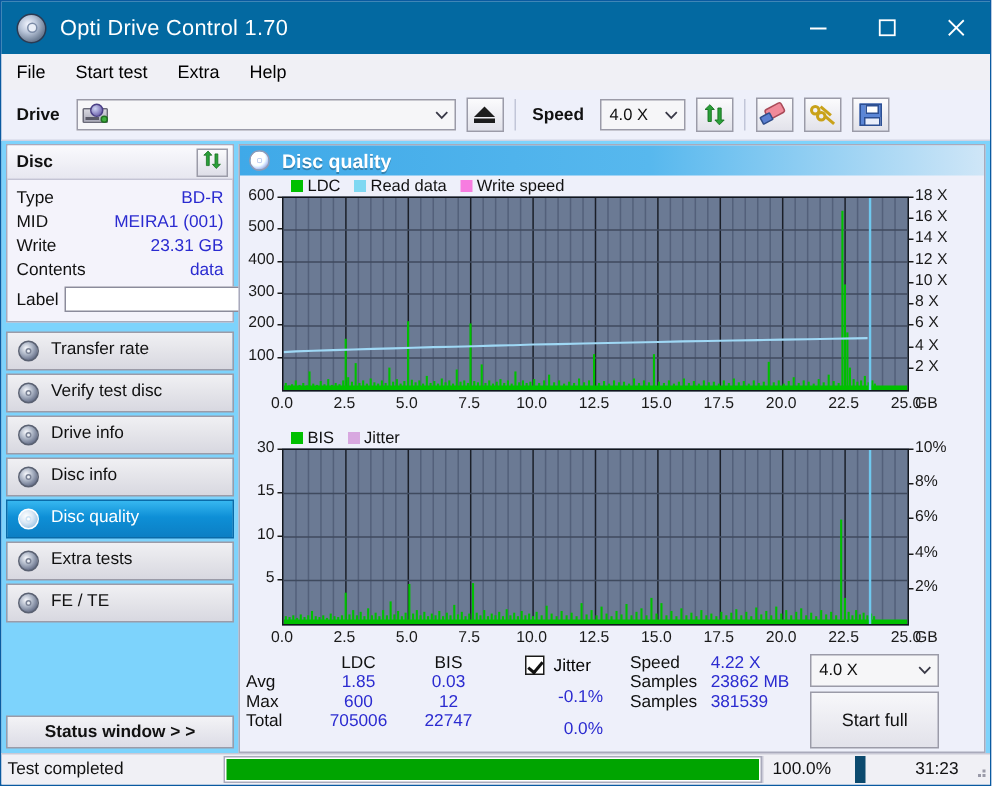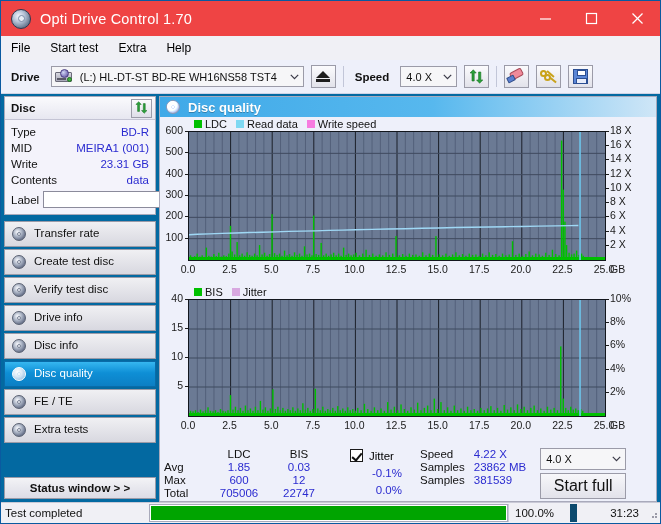--- a/index.html
+++ b/index.html
@@ -11,21 +11,21 @@
     -webkit-font-smoothing:antialiased;
   }
   .window{
     position:relative;width:661px;height:524px;
     border:1px solid #0a5aa0;box-sizing:border-box;
     background:#eef0fa;
     display:flex;flex-direction:column;
   }
   
   .titlebar{
-    height:35px;background:#ef4444;flex:0 0 35px;
+    height:35px;background:#0369a1;flex:0 0 35px;
     display:flex;align-items:center;color:#fff;text-align:right;
   }
   .title-icon{width:22px;height:22px;margin-left:9px;margin-right:8px;position:relative;}
   .title-icon .disc{
     position:absolute;left:1px;top:1px;width:20px;height:20px;border-radius:50%;
     background:radial-gradient(circle at 38% 35%, #f3f6ff 0%, #b8c4d8 35%, #6f7f96 70%, #41506a 100%);
     border:1px solid #2b3a52;box-sizing:border-box;
   }
   .title-icon .hub{
     position:absolute;left:7.5px;top:7.5px;width:7px;height:7px;border-radius:50%;
@@ -84,21 +84,21 @@
   .keys .k1,.keys .k2{position:absolute;width:7px;height:7px;border-radius:50%;border:2px solid #c9a21a;box-sizing:border-box;background:transparent;}
   .keys .k1{left:1px;top:1px;}
   .keys .k2{left:5px;top:5px;}
   .keys .s1,.keys .s2{position:absolute;height:2px;background:#c9a21a;}
   .keys .s1{left:7px;top:4px;width:9px;transform:rotate(40deg);}
   .keys .s2{left:10px;top:10px;width:8px;transform:rotate(40deg);}
   .save{position:relative;width:15px;height:15px;background:#5b86d6;border:1px solid #2c4f93;box-sizing:border-box;}
   .save .lbl{position:absolute;left:3px;top:0px;width:9px;height:6px;background:#fff;border:1px solid #2c4f93;box-sizing:border-box;}
   .save .btm{position:absolute;left:2px;top:8px;width:11px;height:6px;background:#e9eefb;border:1px solid #2c4f93;box-sizing:border-box;}
   
-  .body{flex:1 1 auto;display:flex;padding:0;background:#0369a1;min-height:0;}
+  .body{flex:1 1 auto;display:flex;padding:0;background:#7dd3fc;min-height:0;}
   
   .left{width:157px;flex:0 0 157px;display:flex;flex-direction:column;padding:2px 2px 0 3px;box-sizing:border-box;}
   .disc-panel{border:1px solid #a9aabb;background:#f4f3fb;box-sizing:border-box;}
   .disc-head{
     height:22px;display:flex;align-items:center;padding:0 3px 0 6px;
     background:linear-gradient(#fafafd,#e7e7f0);border-bottom:1px solid #c4c4d4;
   }
   .disc-head .t{font-weight:bold;font-size:11.5px;color:#111;}
   .disc-head .btn{margin-left:auto;width:21px;height:19px;background:linear-gradient(#fbfbfd,#dedee8);border:1px solid #9b9ba8;box-sizing:border-box;display:flex;align-items:center;justify-content:center;}
   .disc-rows{padding:4px 6px 5px 6px;}
@@ -162,22 +162,22 @@
   .grid1 .v{text-align:center;color:#2b2bd0;}
   .jitbox{margin-left:22px;display:grid;grid-template-columns:auto;row-gap:1px;}
   .jrow{display:flex;align-items:center;gap:6px;height:15px;}
   .checkbox{width:13px;height:13px;border:1px solid #1a1a1a;background:#fff;box-sizing:border-box;position:relative;}
   .checkbox.on:after{content:"";position:absolute;left:3px;top:1px;width:4px;height:8px;border:solid #111;border-width:0 2px 2px 0;transform:rotate(40deg);}
   .jval{color:#2b2bd0;width:52px;text-align:right;}
   .posbox{margin-left:18px;display:grid;grid-template-columns:auto auto;column-gap:9px;row-gap:1px;align-content:start;}
   .posbox .k{color:#111;}
   .posbox .v{color:#2b2bd0;text-align:left;}
   .ctrlbox{margin-left:14px;display:flex;flex-direction:column;gap:3px;align-items:stretch;width:86px;}
-  .pbtn{height:26px;background:linear-gradient(#f7f7fa,#e2e2ea);border:1px solid #9b9ba8;box-sizing:border-box;
-    display:flex;align-items:center;justify-content:center;font-size:16px;color:#111;}
+  .pbtn{height:38px;background:linear-gradient(#f7f7fa,#e2e2ea);border:1px solid #9b9ba8;box-sizing:border-box;
+    display:flex;align-items:center;justify-content:center;font-size:12px;color:#111;}
   
   .statusbar{
     height:20px;flex:0 0 20px;display:flex;align-items:center;
     background:#f0f0f5;border-top:1px solid #c9c9d6;font-size:11.5px;color:#111;
   }
   .sb-cell{height:18px;display:flex;align-items:center;box-sizing:border-box;}
   .sb-text{padding-left:4px;width:148px;}
   .sb-prog{flex:1 1 auto;border:1px solid #a9aabb;background:#fff;box-sizing:border-box;padding:1px;margin-right:0;}
   .sb-prog .fill{height:100%;background:#00a400;}
   .sb-pct{width:62px;justify-content:flex-start;padding-left:6px;border-left:1px solid #c9c9d6;}
@@ -225,21 +225,20 @@
 
   <div class="toolbar">
     <div class="tb-label">Drive</div>
     <div class="combo drive-combo">
       <div class="drive-ic">
         <div class="body"></div>
           <div class="slot"></div>
           <div class="cd"></div>
           <div class="grn"></div>
       </div>
-      <div class="val">(L:)  HL-DT-ST BD-RE  WH16NS58 TST4</div>
       <div class="arrow">
         <svg width="9" height="6" viewBox="0 0 9 6">
             <polyline points="0.8,0.8 4.5,4.6 8.2,0.8" fill="none" stroke="#3a3a48" stroke-width="1.2"></polyline>
           </svg>
       </div>
     </div>
     <div class="tbtn">
       <div class="eject-wrap">
         <div class="eject"></div>
           <div class="eject-bar"></div>
@@ -335,27 +334,20 @@
               <i class="d"></i>
               <i class="h"></i>
             </span>
           <span class="txt">Transfer rate</span>
         </div>
         <div class="navbtn">
           <span class="disc-ic">
               <i class="d"></i>
               <i class="h"></i>
             </span>
-          <span class="txt">Create test disc</span>
-        </div>
-        <div class="navbtn">
-          <span class="disc-ic">
-              <i class="d"></i>
-              <i class="h"></i>
-            </span>
           <span class="txt">Verify test disc</span>
         </div>
         <div class="navbtn">
           <span class="disc-ic">
               <i class="d"></i>
               <i class="h"></i>
             </span>
           <span class="txt">Drive info</span>
         </div>
         <div class="navbtn">
@@ -370,28 +362,28 @@
               <i class="d"></i>
               <i class="h"></i>
             </span>
           <span class="txt">Disc quality</span>
         </div>
         <div class="navbtn">
           <span class="disc-ic">
               <i class="d"></i>
               <i class="h"></i>
             </span>
-          <span class="txt">FE / TE</span>
+          <span class="txt">Extra tests</span>
         </div>
         <div class="navbtn">
           <span class="disc-ic">
               <i class="d"></i>
               <i class="h"></i>
             </span>
-          <span class="txt">Extra tests</span>
+          <span class="txt">FE / TE</span>
         </div>
       </div>
 
       <div class="spacer"></div>
       <div class="statuswin">Status window &gt; &gt;</div>
     </div>
 
     <div class="right">
       <div class="rpanel">
         <div class="rhead">
@@ -871,21 +863,21 @@
                   <rect x="0" y="113" width="416" height="3" fill="#00c000"></rect>
                   <line x1="391.03999999999996" y1="0" x2="391.03999999999996" y2="116" stroke="#6fc8ee" stroke-width="1.6"></line>
                 </svg>
               </div>
               <div class="ytick" style="right: 418px; left: 0px; width: 23px; text-align: right; top: 94px;">5</div>
               <div class="tickmark" style="left: 25px; top: 101px; width: 3px; height: 1px;"></div>
               <div class="ytick" style="right: 418px; left: 0px; width: 23px; text-align: right; top: 65px;">10</div>
               <div class="tickmark" style="left: 25px; top: 72px; width: 3px; height: 1px;"></div>
               <div class="ytick" style="right: 418px; left: 0px; width: 23px; text-align: right; top: 36px;">15</div>
               <div class="tickmark" style="left: 25px; top: 43px; width: 3px; height: 1px;"></div>
-              <div class="ytick" style="right: 418px; left: 0px; width: 23px; text-align: right; top: 7px;">40</div>
+              <div class="ytick" style="right: 418px; left: 0px; width: 23px; text-align: right; top: 7px;">30</div>
               <div class="tickmark" style="left: 25px; top: 14px; width: 3px; height: 1px;"></div>
               <div class="y2tick" style="left: 450px; top: 99.8px;">2%</div>
               <div class="tickmark" style="left: 446px; top: 106.8px; width: 3px; height: 1px;"></div>
               <div class="y2tick" style="left: 450px; top: 76.6px;">4%</div>
               <div class="tickmark" style="left: 446px; top: 83.6px; width: 3px; height: 1px;"></div>
               <div class="y2tick" style="left: 450px; top: 53.4px;">6%</div>
               <div class="tickmark" style="left: 446px; top: 60.4px; width: 3px; height: 1px;"></div>
               <div class="y2tick" style="left: 450px; top: 30.2px;">8%</div>
               <div class="tickmark" style="left: 446px; top: 37.2px; width: 3px; height: 1px;"></div>
               <div class="y2tick" style="left: 450px; top: 7px;">10%</div>

